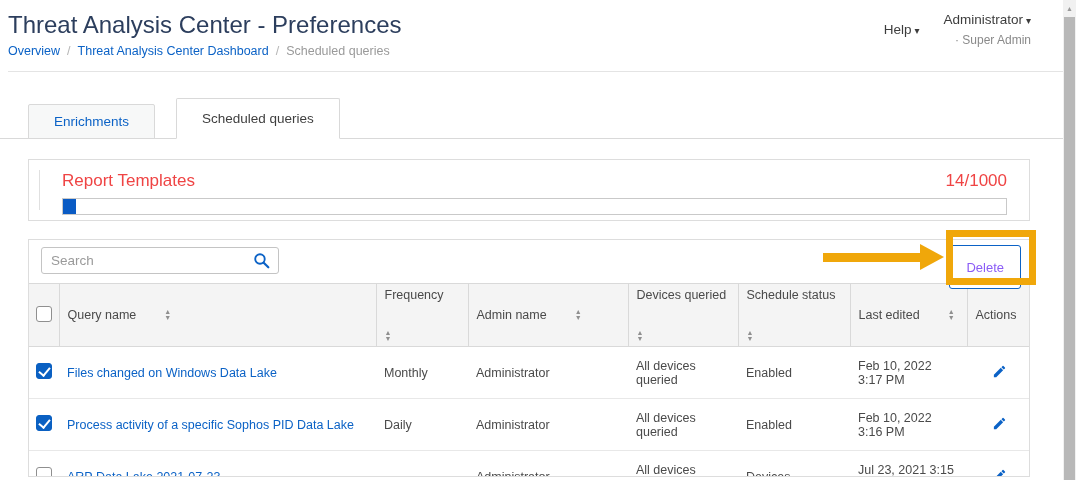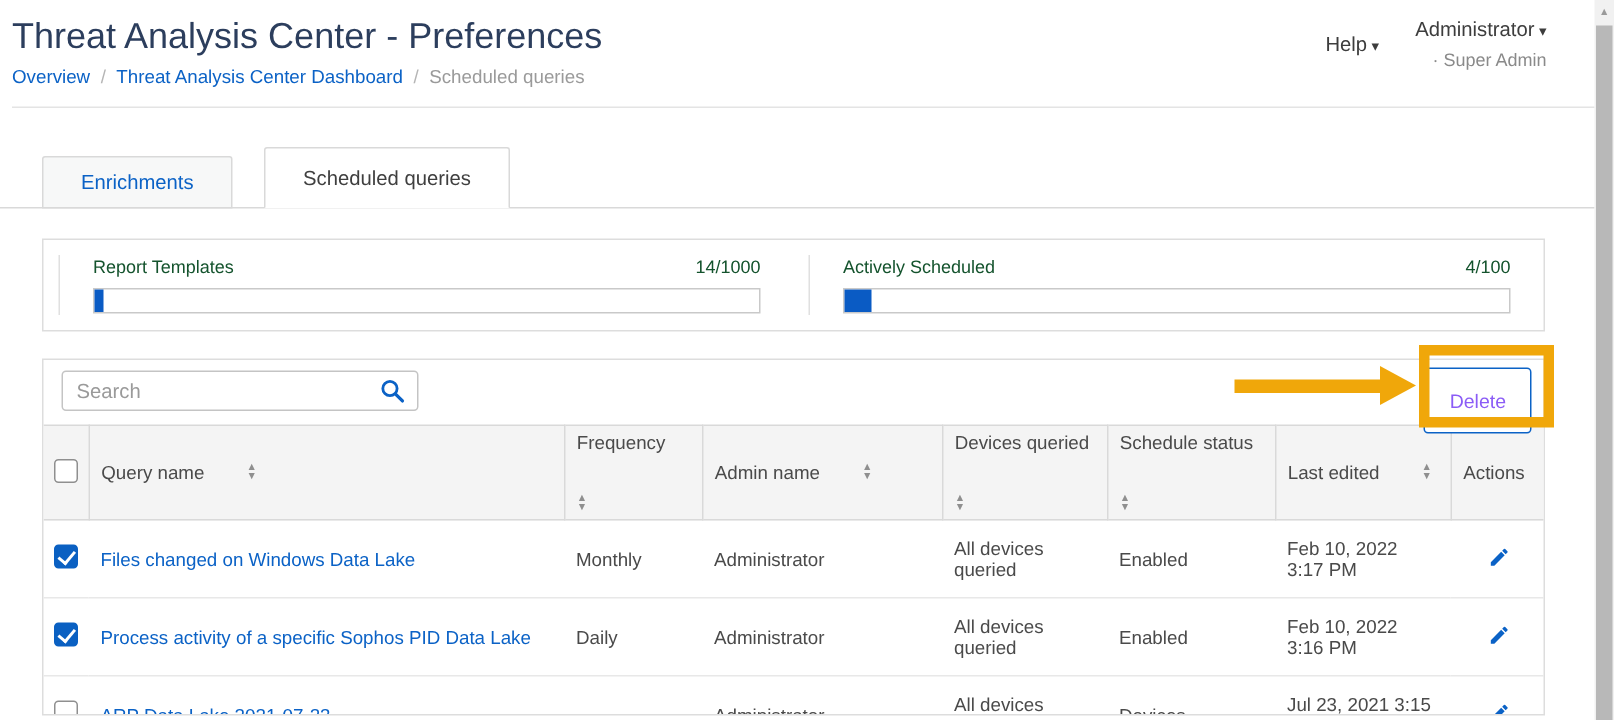--- a/index.html
+++ b/index.html
@@ -29,21 +29,21 @@
   .tab { border:1px solid #d9d9d9; border-radius:2px 2px 0 0; background:#f7f8f8; color:#0b62c6;
          font-size:13.5px; height:35px; line-height:33px; padding:0 25px; margin-right:21px;
          margin-bottom:-1px; border-bottom:1px solid #d9d9d9; cursor:pointer; white-space:nowrap; }
   .tab.active { background:#fff; color:#3f3f3f; height:41px; line-height:39px;
                 border-bottom:1px solid #fff; }
 
   
   .stats-panel { display:flex; margin:20px 33px 0 28px; height:62px; border:1px solid #dddddd;
                  padding:10px 0; background:#fff; }
   .stat-cell { flex:1; border-left:1px solid #e0e0e0; margin-left:10px; padding:1px 22px 0 22px; }
-  .stat-head { display:flex; justify-content:space-between; font-size:12px; color:#14532d; }
+  .stat-head { display:flex; justify-content:space-between; font-size:17px; color:#ef4444; }
   .stat-bar { margin-top:7px; height:17px; border:1px solid #c9c9c9; background:#fff; }
   .stat-fill { height:100%; background:#0a5bc4; }
 
   
   .table-panel { position:relative; margin:18px 33px 0 28px; height:238px; border:1px solid #dddddd;
                  overflow:hidden; background:#fff; }
   .panel-toolbar { position:relative; height:43px; }
   .search-wrap { position:absolute; left:12px; top:7px; width:238px; height:27px;
                  border:1px solid #c4c4c4; border-radius:3px; display:flex; align-items:center;
                  background:#fff; }
@@ -124,29 +124,20 @@
     <div class="stats-panel">
       <div class="stat-cell">
         <div class="stat-head">
           <span>Report Templates</span>
           <span>14/1000</span>
         </div>
         <div class="stat-bar">
           <div class="stat-fill" style="width: 1.4%;"></div>
         </div>
       </div>
-      <div class="stat-cell">
-        <div class="stat-head">
-          <span>Actively Scheduled</span>
-          <span>4/100</span>
-        </div>
-        <div class="stat-bar">
-          <div class="stat-fill" style="width: 4%;"></div>
-        </div>
-      </div>
     </div>
 
     <div class="table-panel">
       <div class="panel-toolbar">
         <div class="search-wrap">
           <input class="search-input" type="text" placeholder="Search" style="">
           <button class="search-btn">
             <span style="display:flex;">
               <svg width="17" height="17" viewBox="0 0 20 20">
                 <circle cx="8.2" cy="8.2" r="5.6" fill="none" stroke="#0b62c6" stroke-width="2.2"></circle>

